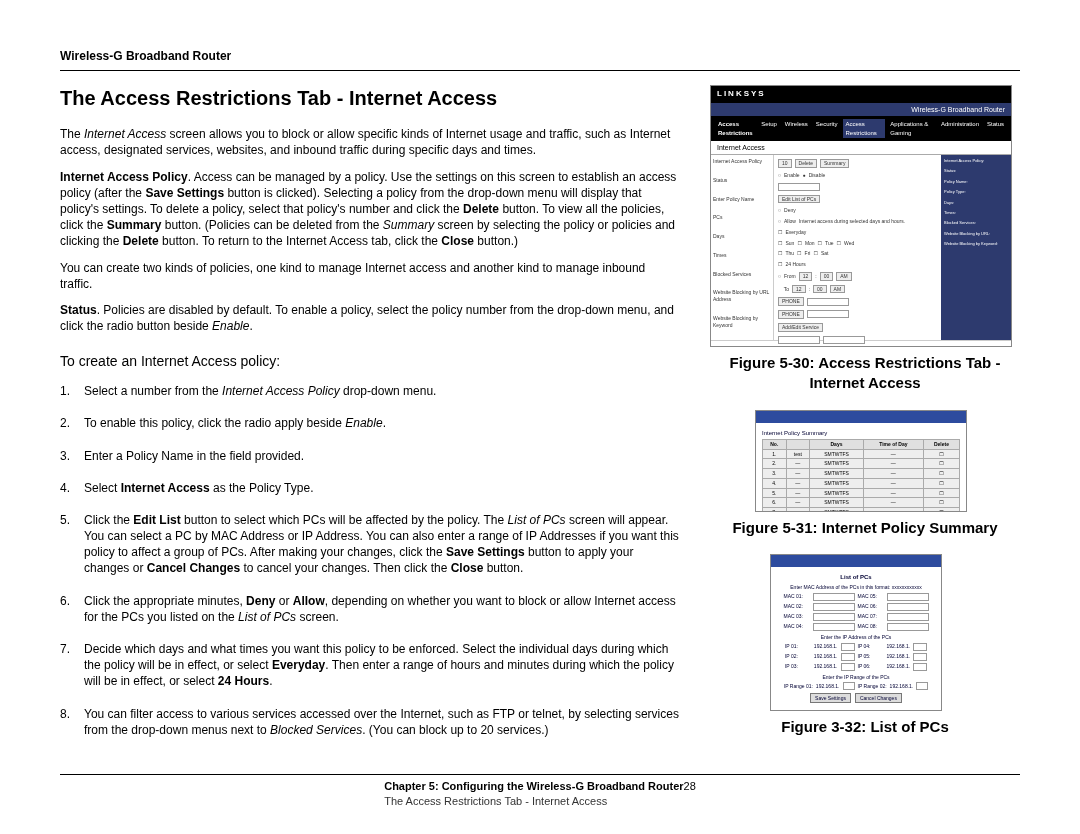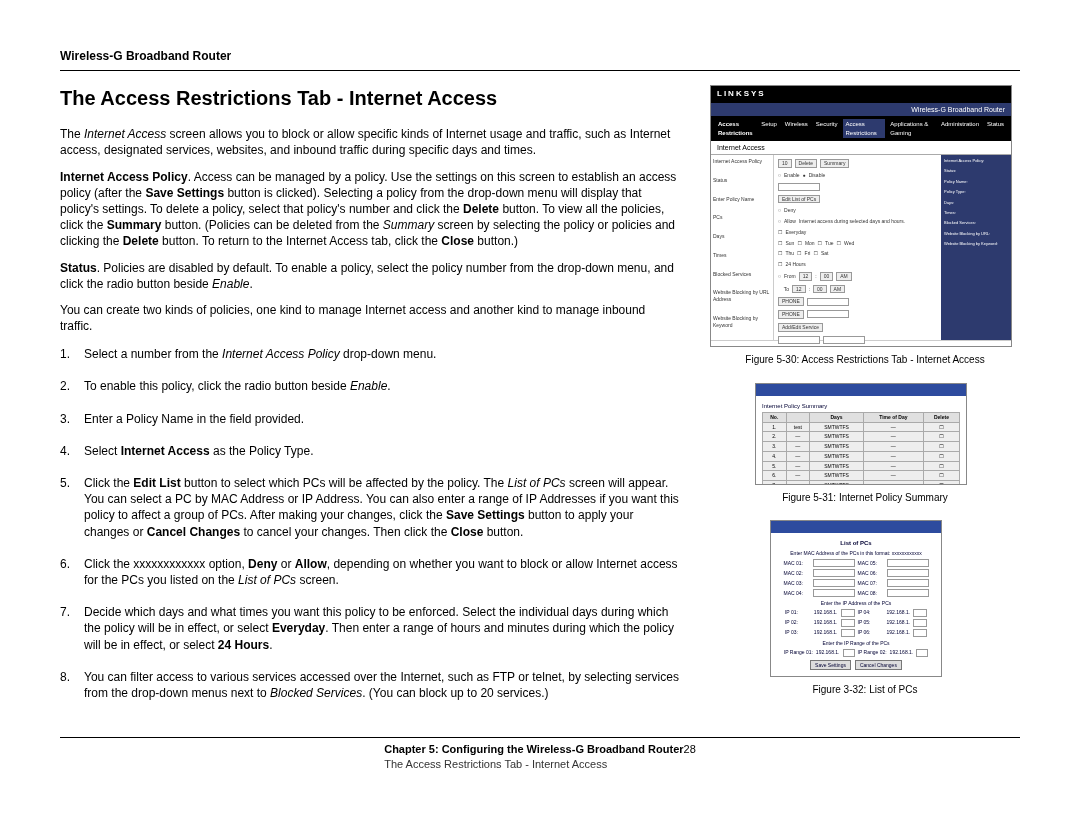--- a/index.html
+++ b/index.html
@@ -67,22 +67,22 @@
   }
   .fig-img {
     border: 1px solid #888;
     background: #ef4444;
     display: block;
   }
   .fig-img.large { width: 300px; height: 260px; }
   .fig-img.medium { width: 210px; height: 100px; margin-left: 45px; }
   .fig-img.small { width: 170px; height: 155px; margin-left: 60px; }
   .fig-caption {
-    font-weight: normal;
-    font-size: 10px;
+    font-weight: bold;
+    font-size: 15px;
     margin-top: 6px;
     text-align: center;
   }
   .footer {
     margin-top: 20px;
   }
   .footer hr { border:none; border-top:1px solid #000; margin:0 0 4px 0;}
   .footer-row {
     display: flex;
     justify-content: center;
@@ -173,54 +173,55 @@
     <h1 class="title">The Access Restrictions Tab - Internet Access</h1>
 
     <p>
       <span>The </span><i>Internet Access</i><span> screen allows you to block or allow specific kinds of Internet usage and traffic, such as Internet access, designated services, websites, and inbound traffic during specific days and times.</span>
     </p>
 
     <p>
       <b>Internet Access Policy</b><span>. Access can be managed by a policy. Use the settings on this screen to establish an access policy (after the </span><b>Save Settings</b><span> button is clicked). Selecting a policy from the drop-down menu will display that policy's settings. To delete a policy, select that policy's number and click the </span><b>Delete</b><span> button. To view all the policies, click the </span><b>Summary</b><span> button. (Policies can be deleted from the </span><i>Summary</i><span> screen by selecting the policy or policies and clicking the </span><b>Delete</b><span> button. To return to the Internet Access tab, click the </span><b>Close</b><span> button.)</span>
     </p>
 
+    <p>You can create two kinds of policies, one kind to manage Internet access and another kind to manage inbound traffic.</p>
+
     <p>
       <b>Status</b><span>. Policies are disabled by default. To enable a policy, select the policy number from the drop-down menu, and click the radio button beside </span><i>Enable</i><span>.</span>
     </p>
 
-    <p>You can create two kinds of policies, one kind to manage Internet access and another kind to manage inbound traffic.</p>
-
+    <h2 class="subtitle">To create an Internet Access policy:</h2>
 
     <ol class="steps">
       <li>
           <div class="step-body">
         <span>Select a number from the </span><i>Internet Access Policy</i><span> drop-down menu.</span>
       </div>
         </li>
       <li>
           <div class="step-body">
-        <span>To enable this policy, click the radio button beside </span><i>Enable</i><span>.</span>
+        <span>To enable this policy, click the radio apply beside </span><i>Enable</i><span>.</span>
       </div>
         </li>
       <li>
           <div class="step-body">Enter a Policy Name in the field provided.</div>
         </li>
       <li>
           <div class="step-body">
         <span>Select </span><b>Internet Access</b><span> as the Policy Type.</span>
       </div>
         </li>
       <li>
           <div class="step-body">
         <span>Click the </span><b>Edit List</b><span> button to select which PCs will be affected by the policy. The </span><i>List of PCs</i><span> screen will appear. You can select a PC by MAC Address or IP Address. You can also enter a range of IP Addresses if you want this policy to affect a group of PCs. After making your changes, click the </span><b>Save Settings</b><span> button to apply your changes or </span><b>Cancel Changes</b><span> to cancel your changes. Then click the </span><b>Close</b><span> button.</span>
       </div>
         </li>
       <li>
           <div class="step-body">
-        <span>Click the xxxxxxxxxxxx option, </span><b>Deny</b><span> or </span><b>Allow</b><span>, depending on whether you want to block or allow Internet access for the PCs you listed on the </span><i>List of PCs</i><span> screen.</span>
+        <span>Click the appropriate minutes, </span><b>Deny</b><span> or </span><b>Allow</b><span>, depending on whether you want to block or allow Internet access for the PCs you listed on the </span><i>List of PCs</i><span> screen.</span>
       </div>
         </li>
       <li>
           <div class="step-body">
         <span>Decide which days and what times you want this policy to be enforced. Select the individual days during which the policy will be in effect, or select </span><b>Everyday</b><span>. Then enter a range of hours and minutes during which the policy will be in effect, or select </span><b>24 Hours</b><span>.</span>
       </div>
         </li>
       <li>
           <div class="step-body">
         <span>You can filter access to various services accessed over the Internet, such as FTP or telnet, by selecting services from the drop-down menus next to </span><i>Blocked Services</i><span>. (You can block up to 20 services.)</span>

